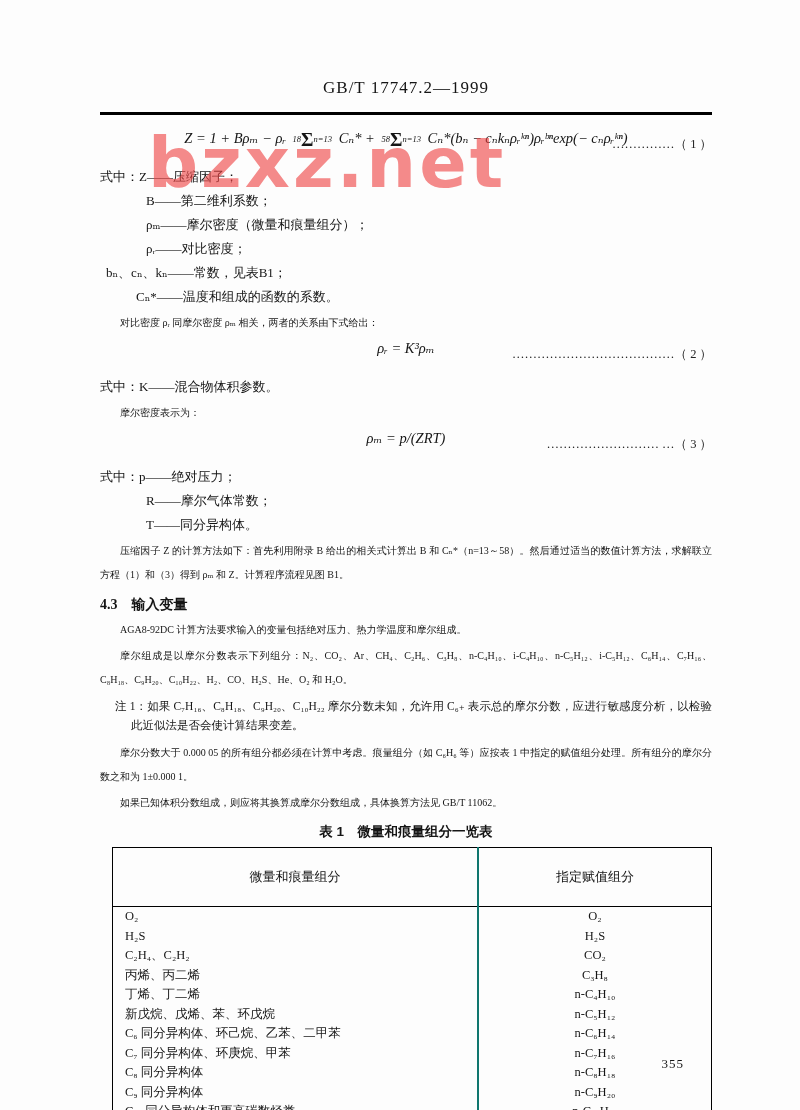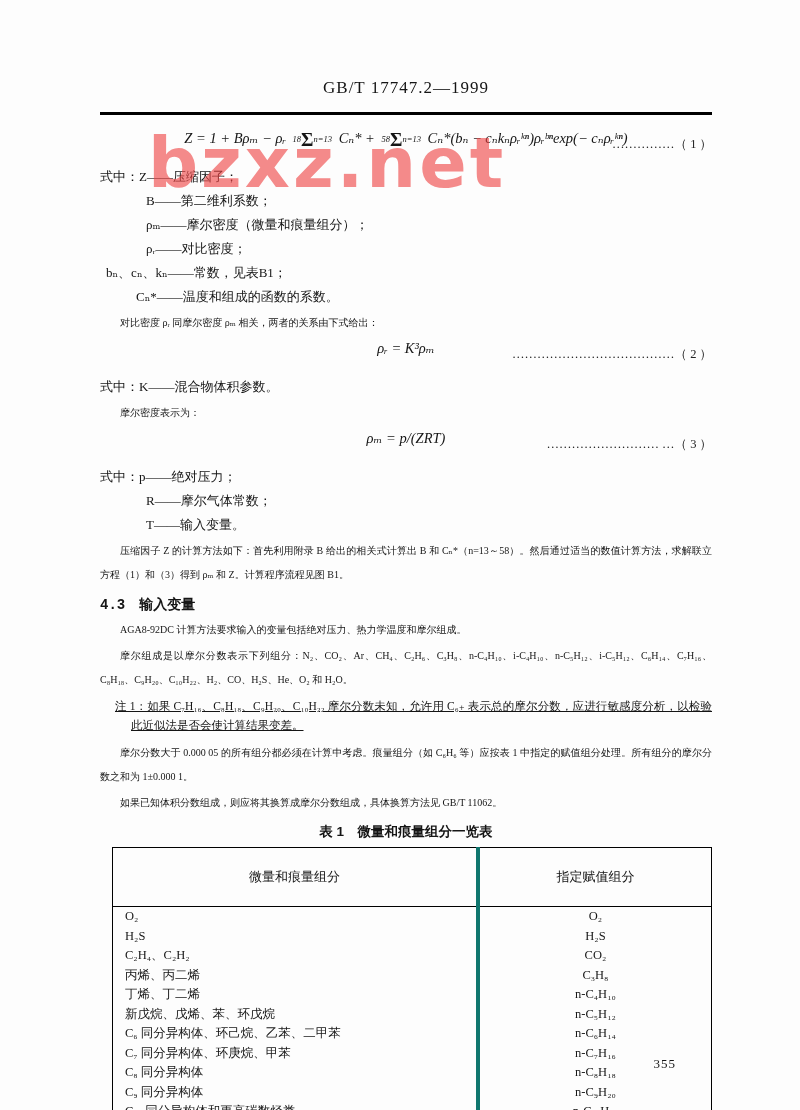--- a/index.html
+++ b/index.html
@@ -23,35 +23,35 @@
   .sum .lim{font-size:8.5px;font-style:italic;line-height:1.1;}
   .sum .sigma{font-size:19px;font-weight:bold;line-height:.85;font-style:normal;}
   .eqnum{position:absolute;right:0;top:50%;transform:translateY(-50%);
          font-style:normal;font-size:12.5px;color:#222;}
   .def{font-size:13px;line-height:24px;}
   .ind-a{padding-left:46px;}
   .ind-b{padding-left:6px;}
   .ind-c{padding-left:36px;}
   .para{font-size:10px;line-height:24px;text-indent:2em;text-align:justify;margin:2px 0;}
   .note{font-size:11.5px;line-height:19px;padding-left:31px;text-indent:-16px;
-        text-align:justify;margin:5px 0 6px 0;text-decoration:underline;}
-  .h2{font-family:Liberation Mono, monospace;font-weight:bold;
+        text-align:justify;margin:5px 0 6px 0;}
+  .h2{font-family:Liberation Serif, serif;font-weight:bold;
       font-size:14px;margin:9px 0 4px 0;}
   .tbl-caption{font-family:"Liberation Sans","DejaVu Sans",sans-serif;font-weight:bold;
       text-align:center;font-size:13.5px;margin:8px 0 6px 0;}
   table.t1{border-collapse:collapse;width:calc(100% - 12px);margin-left:12px;
       font-size:12.5px;border:1.5px solid #000;}
   table.t1 th{border-bottom:1.2px solid #000;font-weight:normal;font-size:13px;
       padding:20px 2px;text-align:center;}
-  table.t1 th+th, table.t1 td+td{border-left:4px solid #0f766e;}
+  table.t1 th+th, table.t1 td+td{border-left:2px solid #0f766e;}
   table.t1 td{padding:1px 12px;line-height:17.5px;}
   table.t1 td.c2{text-align:center;}
   table.t1 col.c1{width:61%;}
   table.t1 col.c2{width:39%;}
-  .pageno{position:absolute;right:124px;bottom:38px;font-size:13px;letter-spacing:1px;}
+  .pageno{position:absolute;right:116px;bottom:38px;font-size:13px;letter-spacing:1px;}
 </style>
 </head>
 <body>
 
 <div class="page">
 
   <div class="watermark">bzxz.net</div>
 
   <div class="content">
 
@@ -94,21 +94,21 @@
     <div class="def">式中：K——混合物体积参数。</div>
     <div class="para">摩尔密度表示为：</div>
 
     <div class="eqline">
       <span class="eqbody">ρₘ = p/(ZRT)</span>
       <span class="eqnum">……………………… …（ 3 ）</span>
     </div>
 
     <div class="def">式中：p——绝对压力；</div>
     <div class="def ind-a">R——摩尔气体常数；</div>
-    <div class="def ind-a">T——输入变量。</div>
+    <div class="def ind-a">T——同分异构体。</div>
 
     <div class="para">压缩因子 Z 的计算方法如下：首先利用附录 B 给出的相关式计算出 B 和 Cₙ*（n=13～58）。然后通过适当的数值计算方法，求解联立方程（1）和（3）得到 ρₘ 和 Z。计算程序流程见图 B1。</div>
 
     <div class="h2">4.3　输入变量</div>
     <div class="para">AGA8-92DC 计算方法要求输入的变量包括绝对压力、热力学温度和摩尔组成。</div>
     <div class="para">摩尔组成是以摩尔分数表示下列组分：N₂、CO₂、Ar、CH₄、C₂H₆、C₃H₈、n-C₄H₁₀、i-C₄H₁₀、n-C₅H₁₂、i-C₅H₁₂、C₆H₁₄、C₇H₁₆、C₈H₁₈、C₉H₂₀、C₁₀H₂₂、H₂、CO、H₂S、He、O₂ 和 H₂O。</div>
     <div class="note">注 1：如果 C₇H₁₆、C₈H₁₈、C₉H₂₀、C₁₀H₂₂ 摩尔分数未知，允许用 C₆₊ 表示总的摩尔分数，应进行敏感度分析，以检验此近似法是否会使计算结果变差。</div>
     <div class="para">摩尔分数大于 0.000 05 的所有组分都必须在计算中考虑。痕量组分（如 C₆H₆ 等）应按表 1 中指定的赋值组分处理。所有组分的摩尔分数之和为 1±0.000 1。</div>
     <div class="para">如果已知体积分数组成，则应将其换算成摩尔分数组成，具体换算方法见 GB/T 11062。</div>
 

